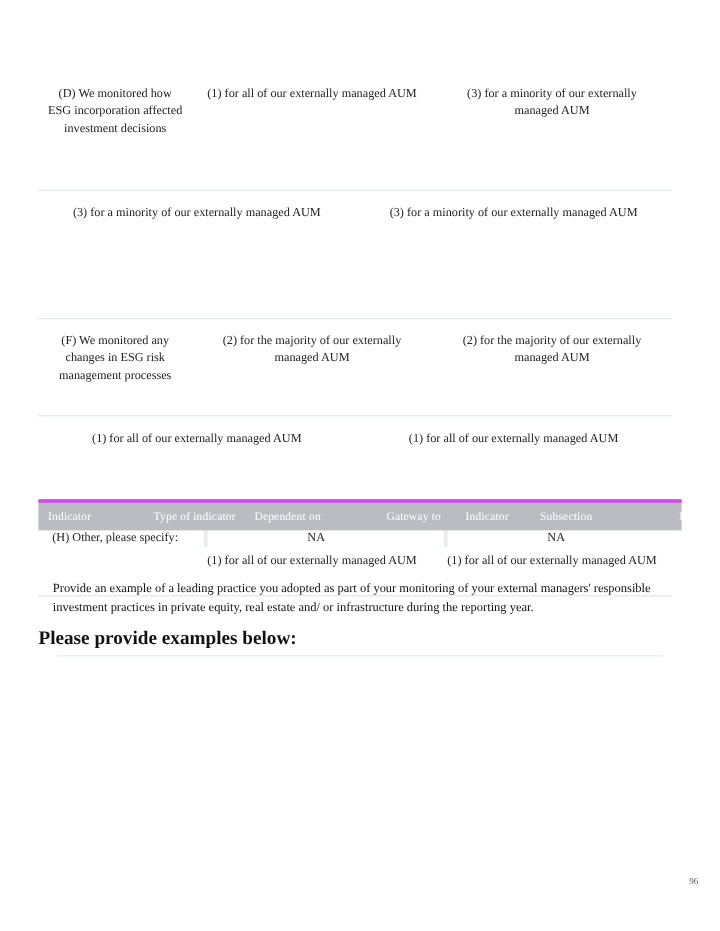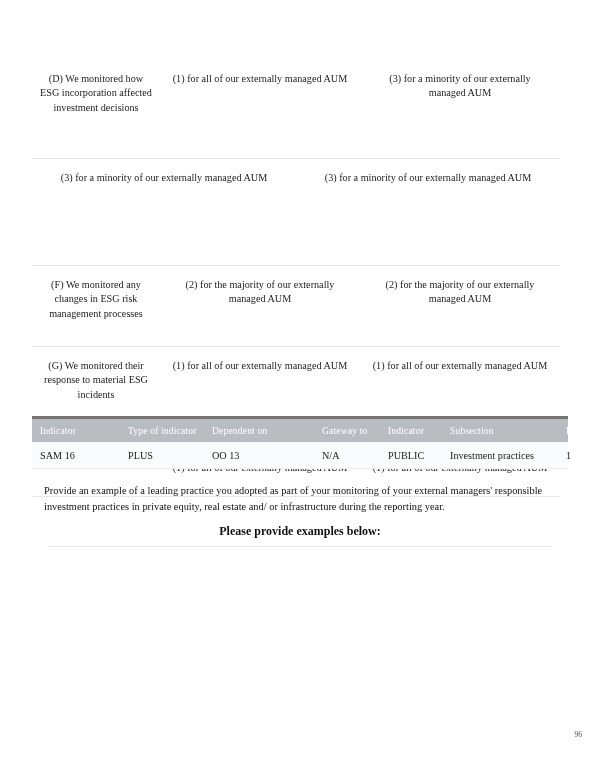--- a/index.html
+++ b/index.html
@@ -85,21 +85,21 @@
 
   
   .ind-table {
     position: absolute;
     left: 32px;
     top: 416px;
     width: 536px;
   }
   .ind-head {
     background: #b9bdc2;
-    border-top: 3px solid #737373;
+    border-top: 3px solid #d946ef;
     display: flex;
     align-items: center;
     height: 26px;
     padding: 0 0 0 8px;
     box-sizing: border-box;
   }
   .ind-head .th {
     color: #ffffff;
     font-size: 9.6px;
     font-family: "Liberation Serif", "DejaVu Serif", serif;
@@ -139,22 +139,22 @@
     font-weight: normal;
     color: #111111;
   }
 
   
   .examples {
     position: absolute;
     left: 32px;
     top: 524px;
     width: 536px;
-    text-align: center;
-    font-size: 12px;
+    text-align: left;
+    font-size: 16px;
     font-weight: bold;
     color: #111111;
   }
   .examples-rule {
     position: absolute;
     left: 48px;
     top: 546px;
     width: 504px;
     height: 1px;
     background: #e7e9eb;
@@ -186,21 +186,20 @@
     <div class="cell cell-ans">(3) for a minority of our externally managed AUM</div>
   </div>
 
   <div class="matrix-row row-f">
     <div class="cell cell-label">(F) We monitored any changes in ESG risk management processes</div>
     <div class="cell cell-ans">(2) for the majority of our externally managed AUM</div>
     <div class="cell cell-ans">(2) for the majority of our externally managed AUM</div>
   </div>
 
   <div class="matrix-row row-g">
-    <div class="cell cell-label">(G) We monitored their response to material ESG incidents</div>
     <div class="cell cell-ans">(1) for all of our externally managed AUM</div>
     <div class="cell cell-ans">(1) for all of our externally managed AUM</div>
   </div>
 
   <div class="matrix-row row-h">
     <div class="cell cell-label">(H) Other, please specify:</div>
     <div class="cell cell-ans">
       <div class="ans-stack">
         <div class="na-line">
           <span class="na-tick"></span>
@@ -225,29 +224,20 @@
 <div class="ind-table">
   <div class="ind-head">
     <div class="th c1">Indicator</div>
     <div class="th c2">Type of indicator</div>
     <div class="th c3">Dependent on</div>
     <div class="th c4">Gateway to</div>
     <div class="th c5">Indicator</div>
     <div class="th c6">Subsection</div>
     <div class="th c7">PRI Principle</div>
   </div>
-  <div class="ind-body">
-    <div class="td c1">SAM 16</div>
-    <div class="td c2">PLUS</div>
-    <div class="td c3">OO 13</div>
-    <div class="td c4">N/A</div>
-    <div class="td c5">PUBLIC</div>
-    <div class="td c6">Investment practices</div>
-    <div class="td c7">1</div>
-  </div>
 </div>
 
 <div class="prompt">Provide an example of a leading practice you adopted as part of your monitoring of your external managers' responsible investment practices in private equity, real estate and/ or infrastructure during the reporting year.</div>
 
 <div class="examples">Please provide examples below:</div>
 <div class="examples-rule"></div>
 
 <div class="page-num">96</div>
 
 </body></html>

